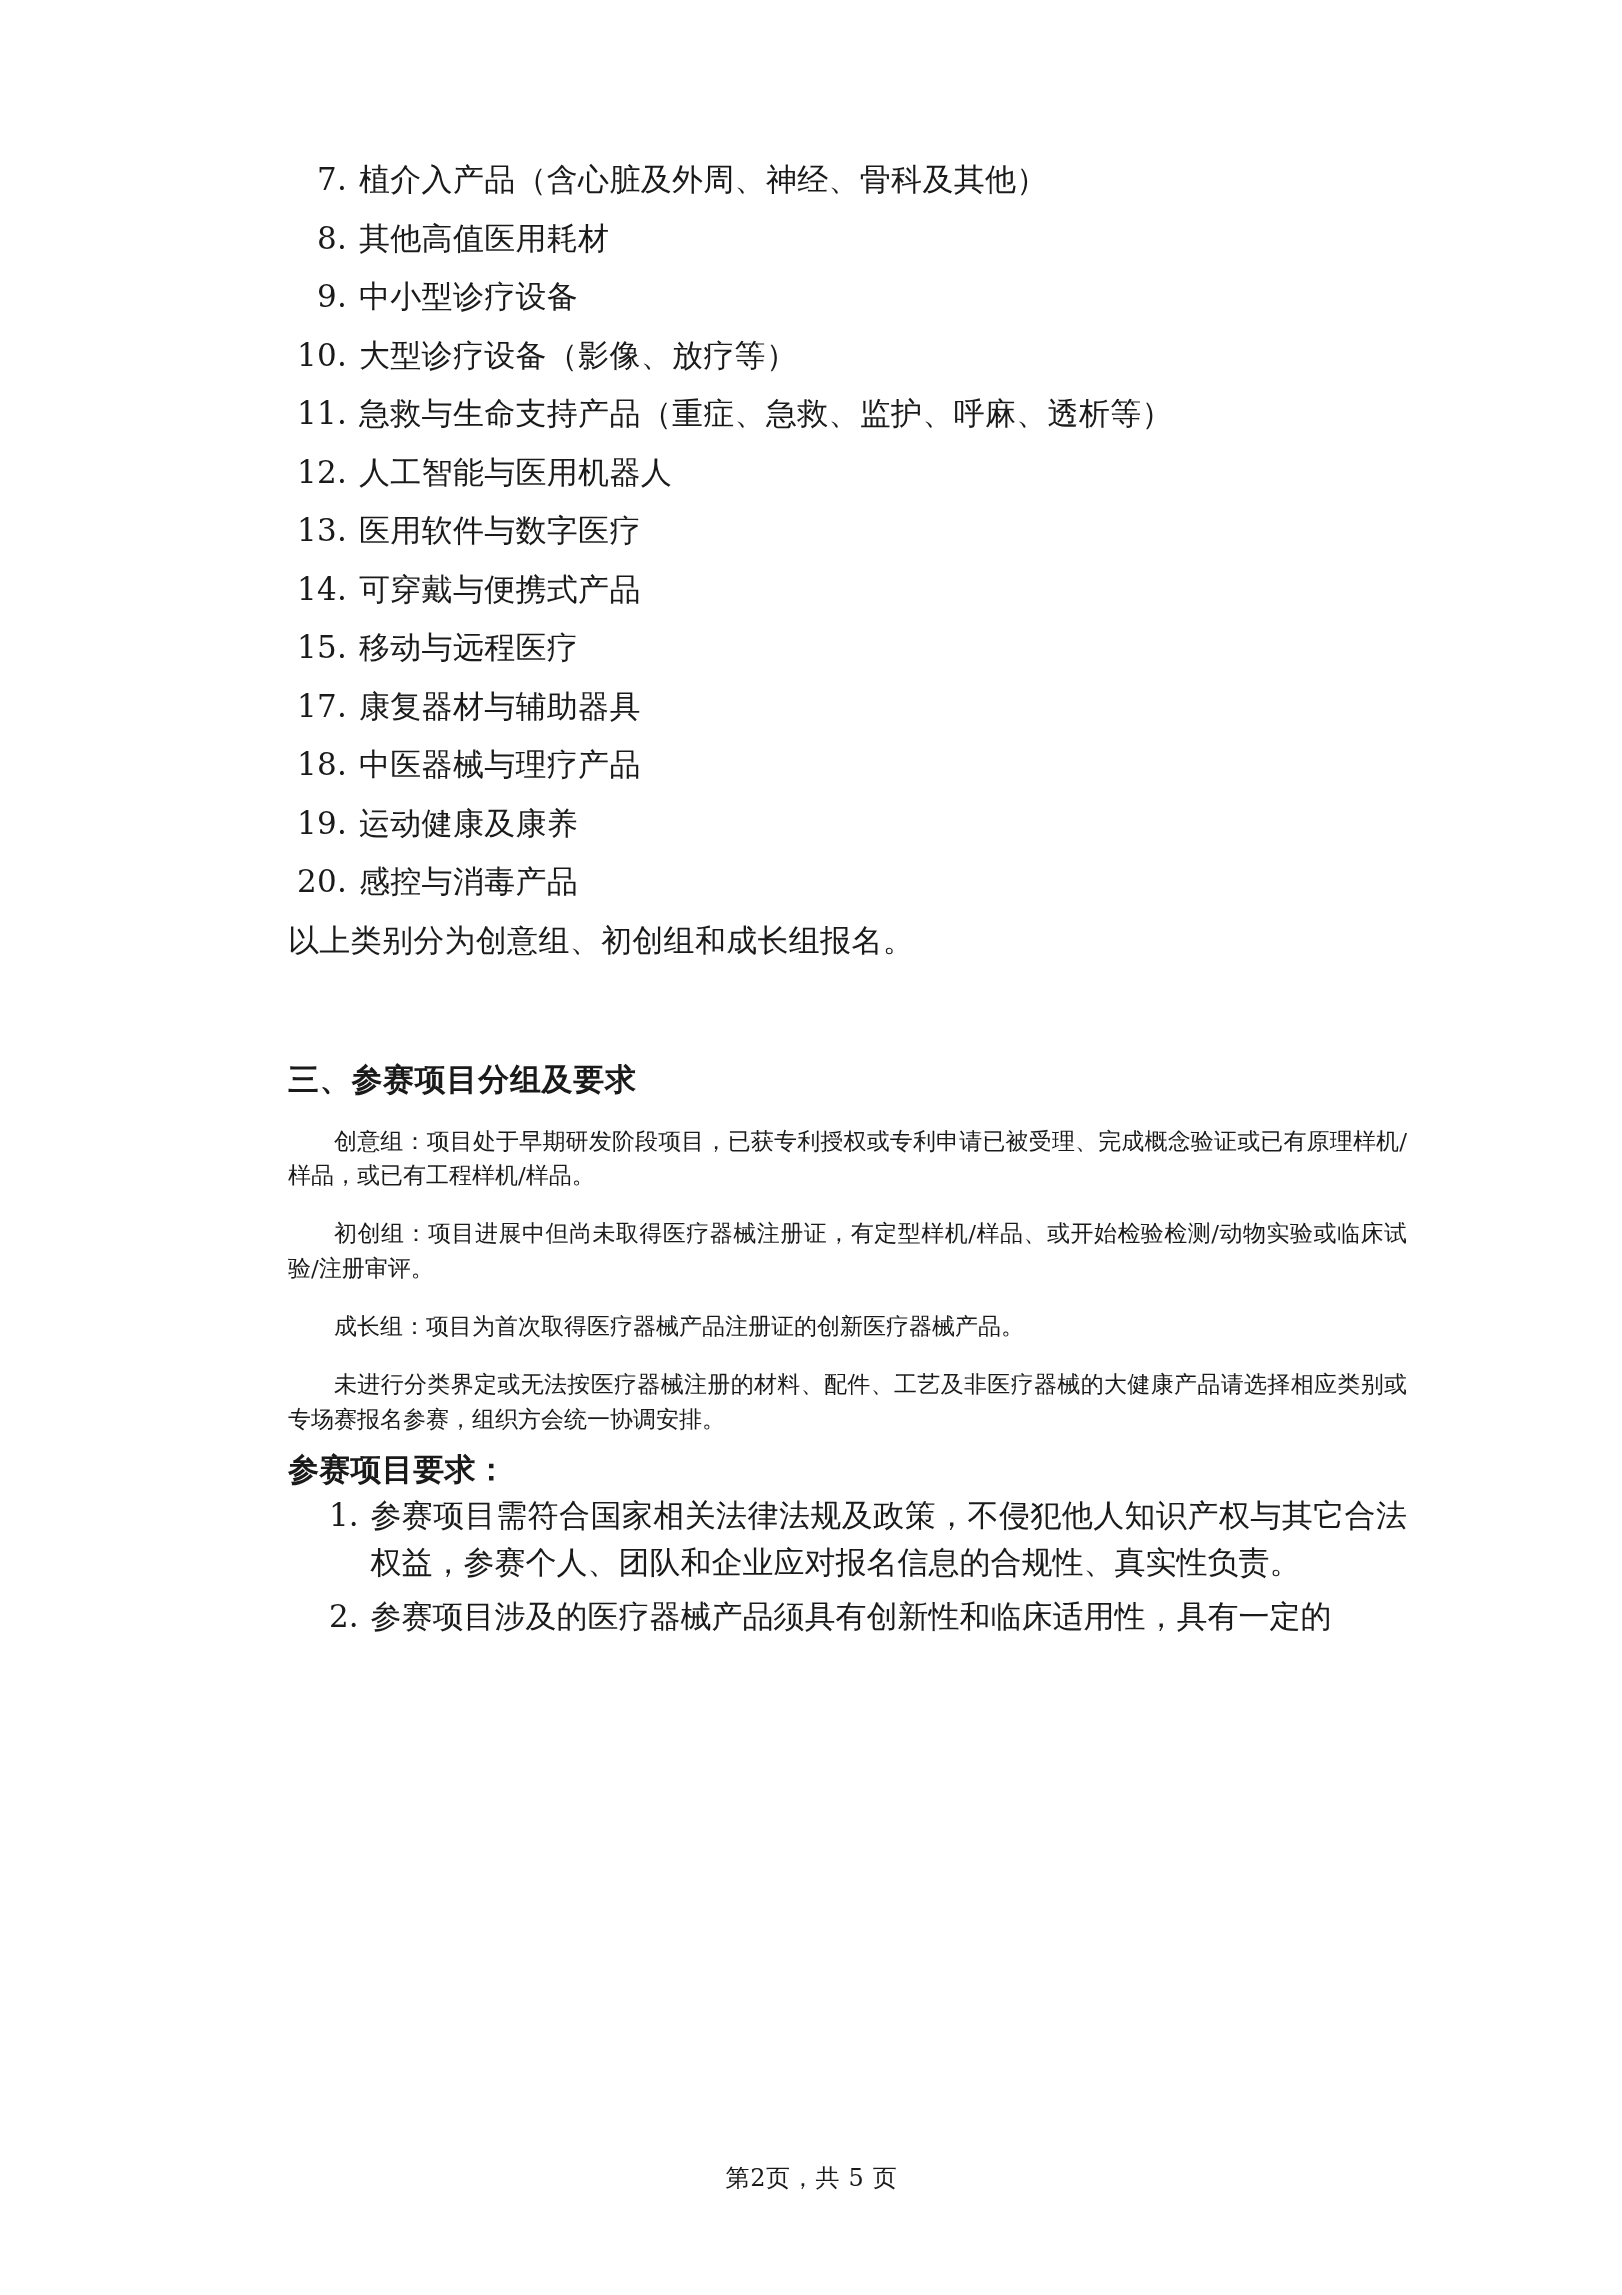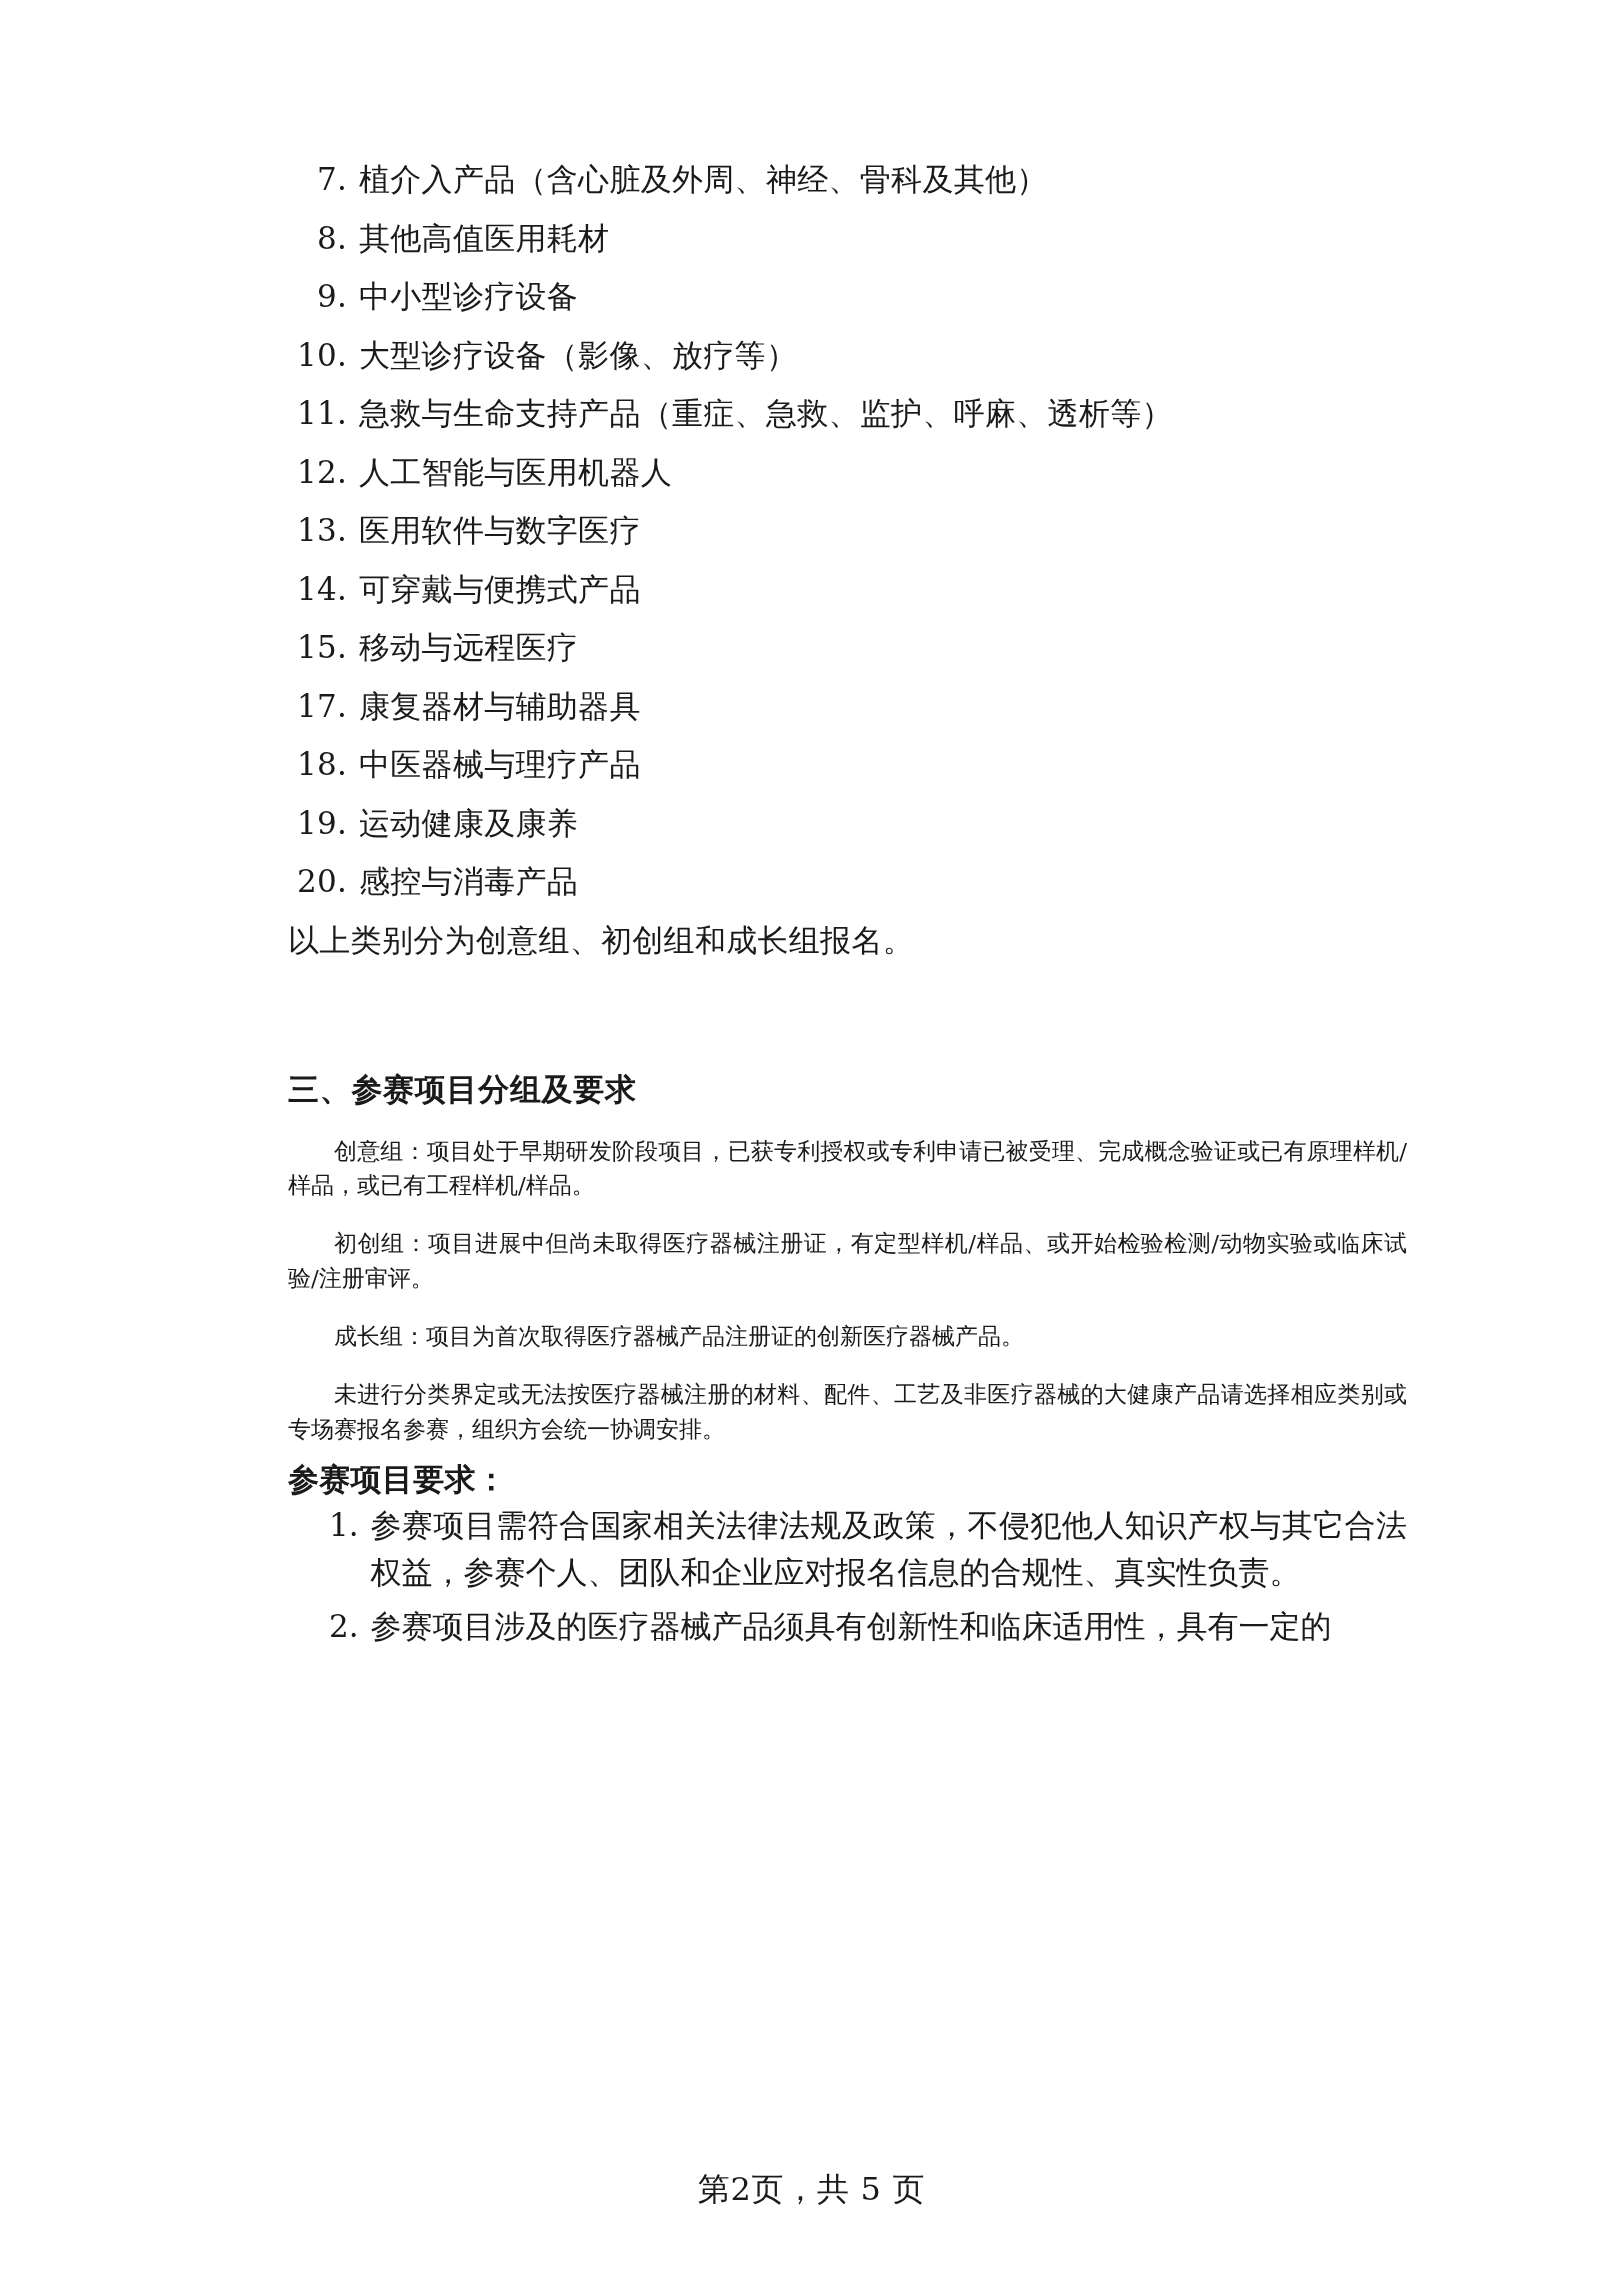--- a/index.html
+++ b/index.html
@@ -49,21 +49,21 @@
     padding-right: 11.8px;
     box-sizing: border-box;
     font-family: "DejaVu Serif", "Liberation Serif", serif;
   }
   .cat-text {
     flex: 1 1 auto;
   }
 
   .note-line {
     margin-top: 6.5px;
-    margin-bottom: 16px;
+    margin-bottom: 6px;
     font-size: 31px;
     letter-spacing: 0.3px;
   }
 
   .section-gap {
     height: 58px;
   }
 
   .heading-1 {
     font-weight: bold;
@@ -106,23 +106,23 @@
     flex: 1 1 auto;
     text-align: justify;
     text-justify: inter-ideograph;
     margin-left: -2.6px;
   }
 
   .footer {
     position: absolute;
     left: 0;
     right: 0;
-    bottom: 83px;
+    bottom: 101px;
     text-align: center;
-    font-size: 32px;
+    font-size: 24px;
     color: #1a1a1a;
     font-family: "DejaVu Serif", "Liberation Serif", serif;
     letter-spacing: 0.7px;
   }
 </style>
 </head>
 <body>
 
 <div class="page">
   <div class="doc-body">

